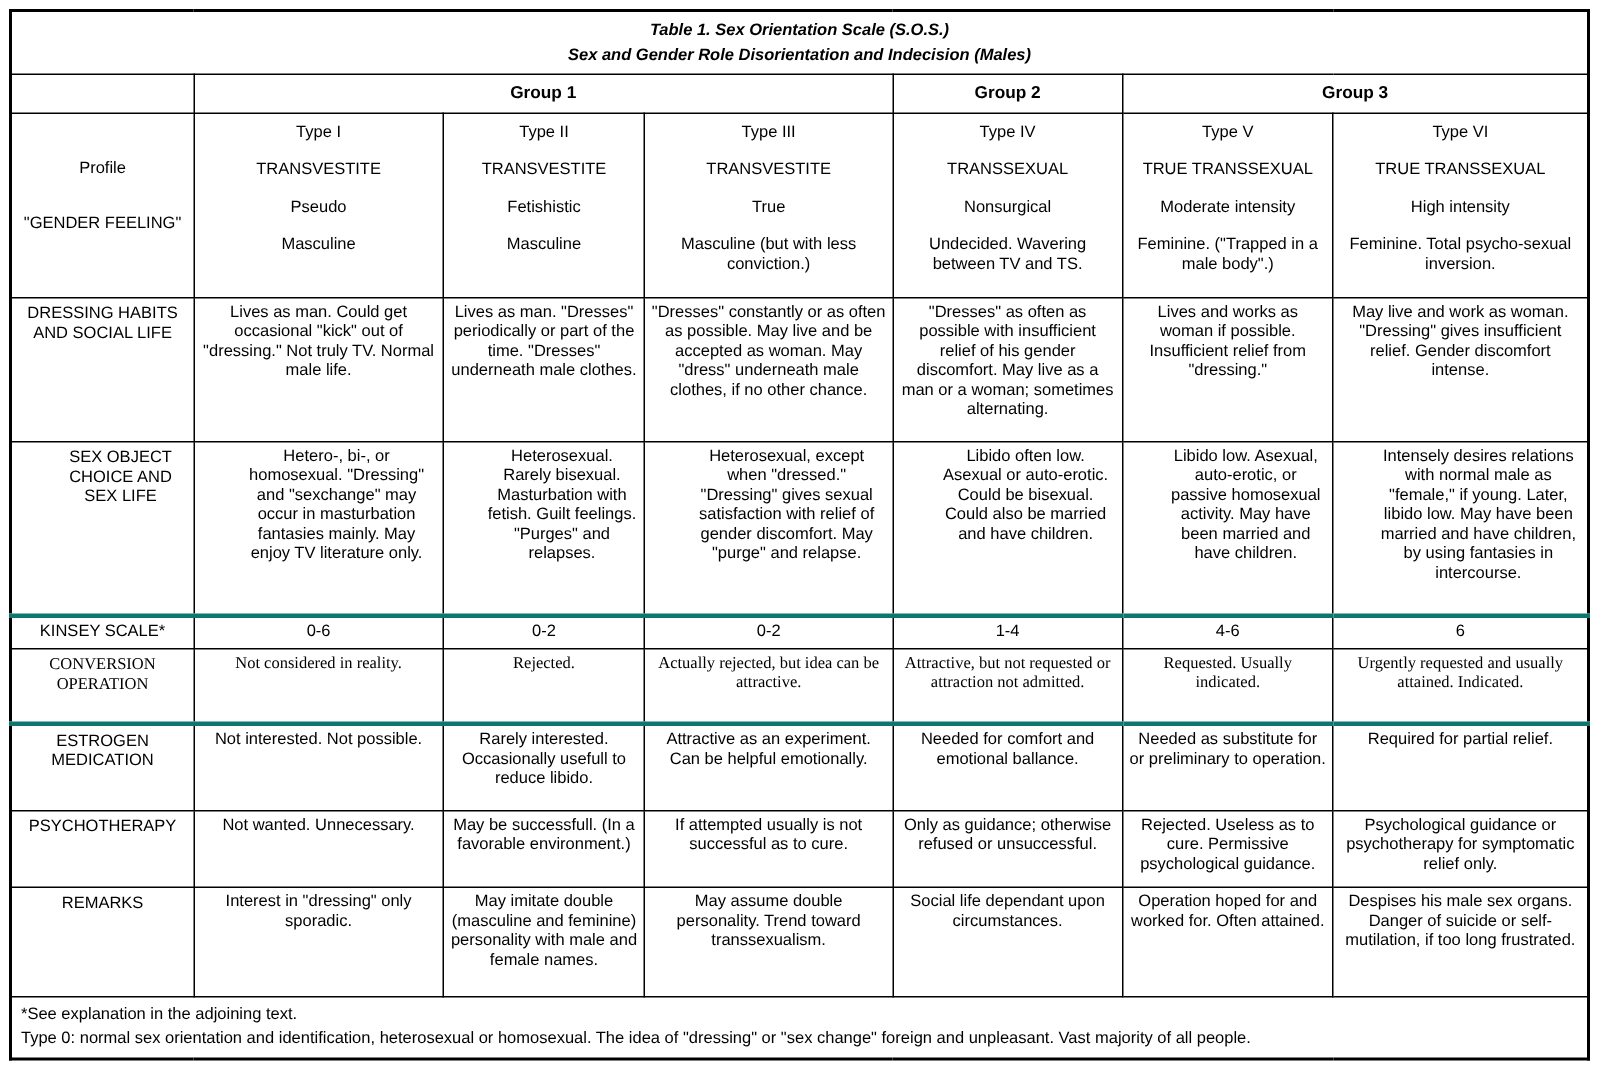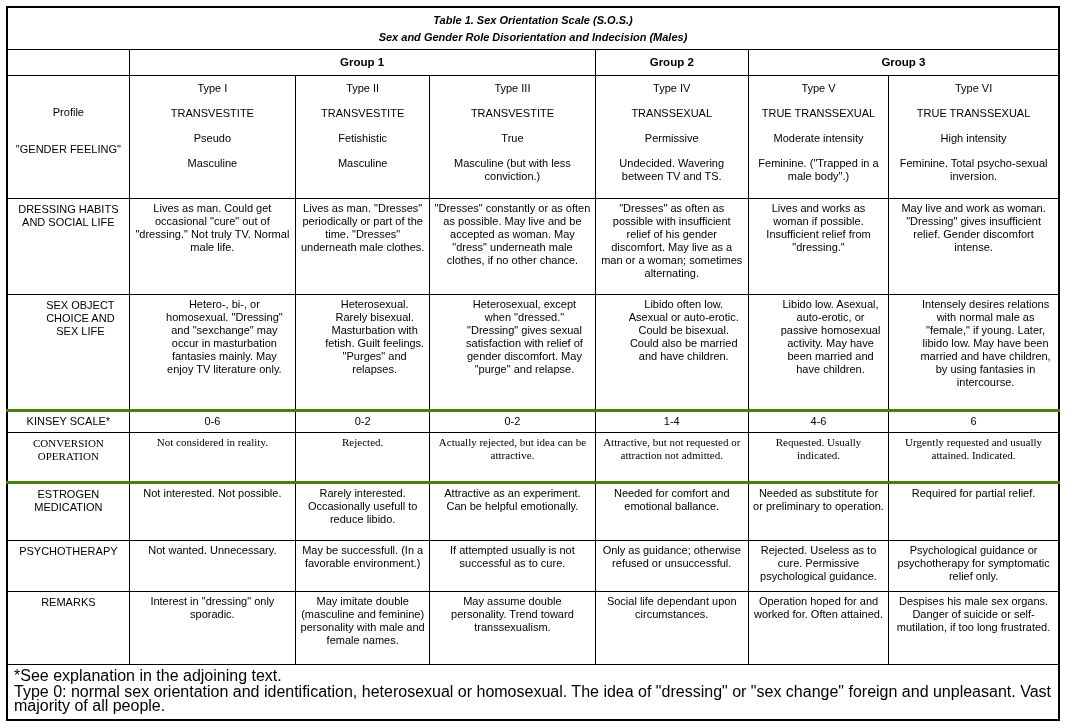--- a/index.html
+++ b/index.html
@@ -54,30 +54,30 @@
   td.profile-label { padding-top: 32px; }
   td.profile-label div { margin-bottom: 12px; margin-top: 24px; }
   
   tr.r-dressing td   { height: 96px; }
   tr.r-sexobject td  { height: 116px; padding-left: 28px; }
   tr.r-kinsey td     { height: 22px; vertical-align: middle; padding: 2px 4px; }
   tr.r-conversion td { height: 50px; font-family: Liberation Serif, serif; }
   tr.r-estrogen td   { height: 58px; }
   tr.r-psycho td     { height: 51px; }
   tr.r-remarks td    { height: 73px; }
-  tr.thick-top td    { border-top: 3px solid #4d7c0f; }
+  tr.thick-top td    { border-top: 3px solid #0f766e; }
   td.label-col { padding-top: 4px; }
   
   tr.footnote-row td {
     text-align: left;
     height: 40px;
     padding: 4px 6px;
     vertical-align: top;
   }
-  .footnote-line { margin-bottom: 2px; font-size: 16px; line-height: 14px; }
+  .footnote-line { margin-bottom: 2px; font-size: 11px; line-height: 14px; }
 </style>
 </head>
 <body>
 
 <div class="page">
   <table class="sos">
     <colgroup>
       <col style="width:122px">
         <col style="width:166px">
         <col style="width:134px">
@@ -121,40 +121,40 @@
       </td>
       <td>
         <div class="pline">Type III</div>
         <div class="pline">TRANSVESTITE</div>
         <div class="pline">True</div>
         <div class="pline">Masculine (but with less conviction.)</div>
       </td>
       <td>
         <div class="pline">Type IV</div>
         <div class="pline">TRANSSEXUAL</div>
-        <div class="pline">Permissive</div>
+        <div class="pline">Nonsurgical</div>
         <div class="pline">Undecided. Wavering between TV and TS.</div>
       </td>
       <td>
         <div class="pline">Type V</div>
         <div class="pline">TRUE TRANSSEXUAL</div>
         <div class="pline">Moderate intensity</div>
         <div class="pline">Feminine. ("Trapped in a male body".)</div>
       </td>
       <td>
         <div class="pline">Type VI</div>
         <div class="pline">TRUE TRANSSEXUAL</div>
         <div class="pline">High intensity</div>
         <div class="pline">Feminine. Total psycho-sexual inversion.</div>
       </td>
     </tr>
 
     <tr class="r-dressing">
       <td class="label-col">DRESSING HABITS AND SOCIAL LIFE</td>
-      <td>Lives as man. Could get occasional "cure" out of "dressing." Not truly TV. Normal male life.</td>
+      <td>Lives as man. Could get occasional "kick" out of "dressing." Not truly TV. Normal male life.</td>
       <td>Lives as man. "Dresses" periodically or part of the time. "Dresses" underneath male clothes.</td>
       <td>"Dresses" constantly or as often as possible. May live and be accepted as woman. May "dress" underneath male clothes, if no other chance.</td>
       <td>"Dresses" as often as possible with insufficient relief of his gender discomfort. May live as a man or a woman; sometimes alternating.</td>
       <td>Lives and works as woman if possible. Insufficient relief from "dressing."</td>
       <td>May live and work as woman. "Dressing" gives insufficient relief. Gender discomfort intense.</td>
     </tr>
 
     <tr class="r-sexobject">
       <td class="label-col">SEX OBJECT CHOICE AND SEX LIFE</td>
       <td>Hetero-, bi-, or homosexual. "Dressing" and "sexchange" may occur in masturbation fantasies mainly. May enjoy TV literature only.</td>

